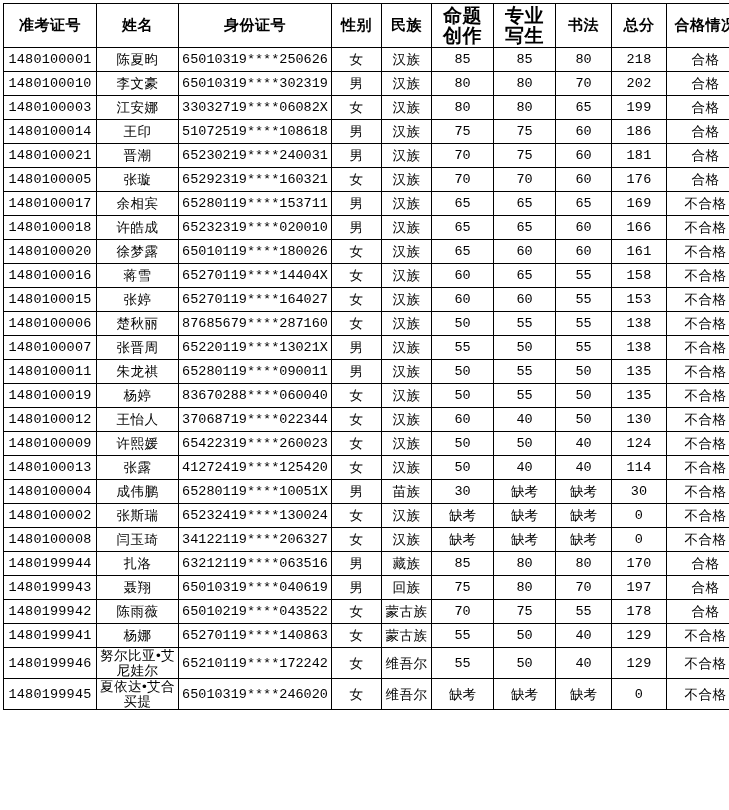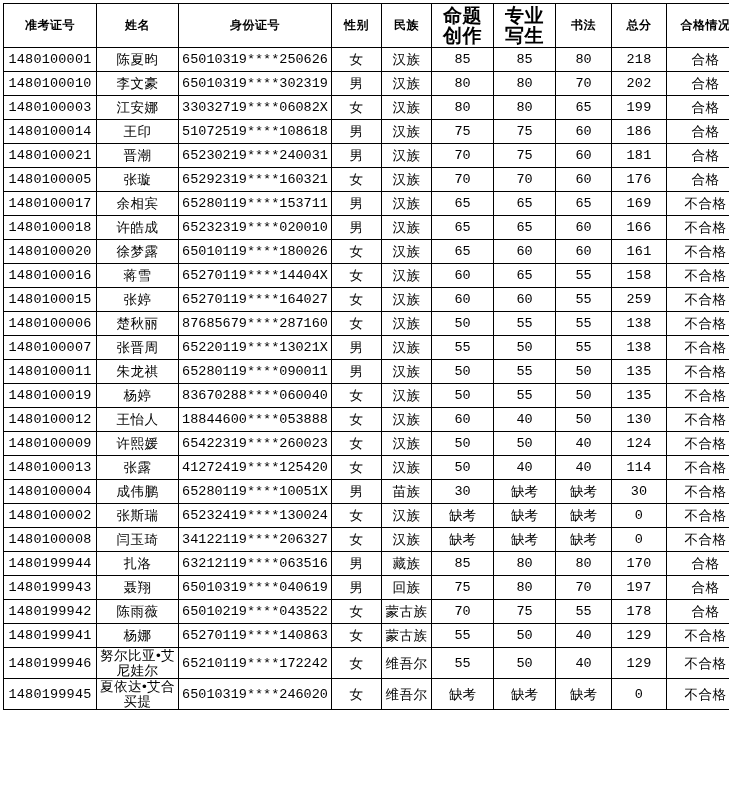--- a/index.html
+++ b/index.html
@@ -26,21 +26,21 @@
   #score-table td {
     border: 1px solid #000000;
     text-align: center;
     vertical-align: middle;
     padding: 0 1px;
     line-height: 1.12;
     font-weight: normal;
   }
   #score-table thead th {
     font-weight: bold;
-    font-size: 12px;
+    font-size: 15px;
     height: 43px;
     letter-spacing: 0.5px;
   }
   #score-table thead th.two-line {
     line-height: 1.05;
     font-size: 19px;
   }
   #score-table tbody td {
     height: 23px;
     font-size: 13.5px;
@@ -251,21 +251,21 @@
       </tr>
       <tr>
         <td class="num">1480100015</td>
         <td class="cjk">张婷</td>
         <td class="idno">65270119****164027</td>
         <td class="cjk">女</td>
         <td class="cjk">汉族</td>
         <td class="score">60</td>
         <td class="score">60</td>
         <td class="score">55</td>
-        <td class="num">259</td>
+        <td class="num">153</td>
         <td class="cjk">不合格</td>
       </tr>
       <tr>
         <td class="num">1480100006</td>
         <td class="cjk">楚秋丽</td>
         <td class="idno">87685679****287160</td>
         <td class="cjk">女</td>
         <td class="cjk">汉族</td>
         <td class="score">50</td>
         <td class="score">55</td>
@@ -305,21 +305,21 @@
         <td class="cjk">汉族</td>
         <td class="score">50</td>
         <td class="score">55</td>
         <td class="score">50</td>
         <td class="num">135</td>
         <td class="cjk">不合格</td>
       </tr>
       <tr>
         <td class="num">1480100012</td>
         <td class="cjk">王怡人</td>
-        <td class="idno">18844600****053888</td>
+        <td class="idno">37068719****022344</td>
         <td class="cjk">女</td>
         <td class="cjk">汉族</td>
         <td class="score">60</td>
         <td class="score">40</td>
         <td class="score">50</td>
         <td class="num">130</td>
         <td class="cjk">不合格</td>
       </tr>
       <tr>
         <td class="num">1480100009</td>

